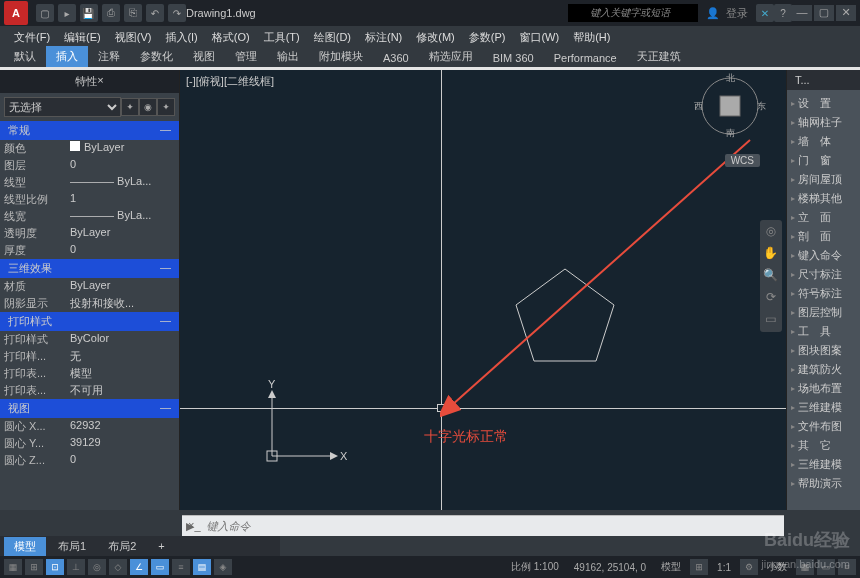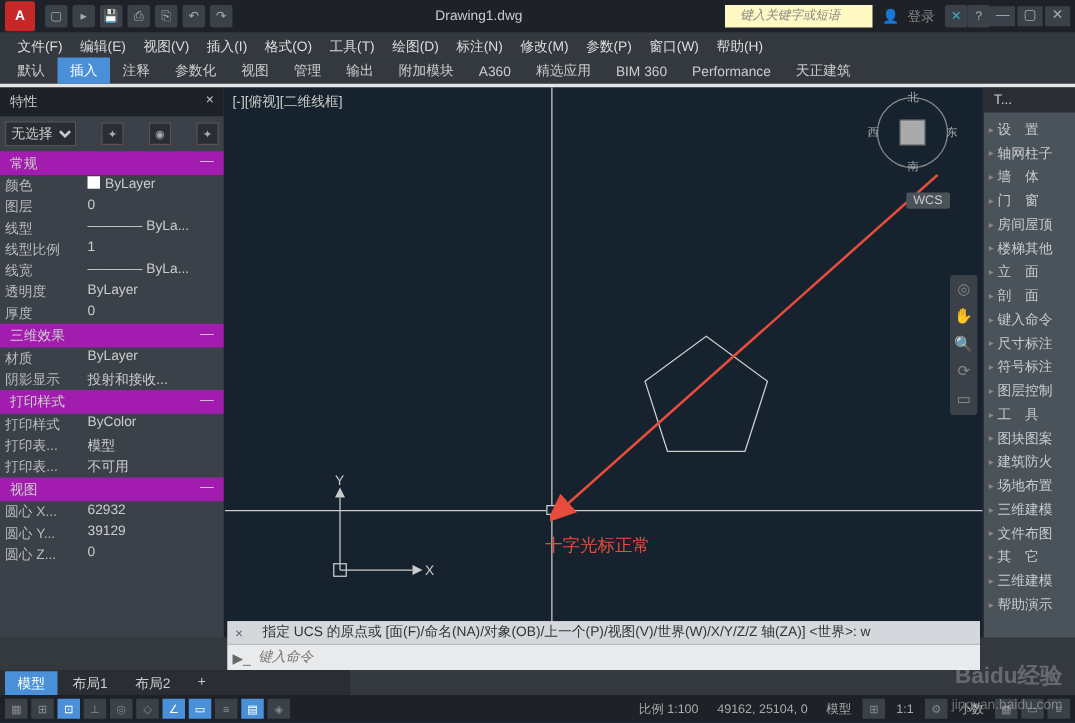--- a/index.html
+++ b/index.html
@@ -1,49 +1,49 @@
 <!DOCTYPE html>
 <html><head>
 <meta charset="utf-8">
 <style>
 *{margin:0;padding:0;box-sizing:border-box;font-family:"Microsoft YaHei",sans-serif;font-size:11px;user-select:none}
 body{background:#33393f;color:#ccc;width:860px;height:578px;overflow:hidden;position:relative}
 .titlebar{height:26px;background:#1e2228;display:flex;align-items:center;padding:0 4px}
 .logo{width:24px;height:24px;background:#c62828;color:#fff;text-align:center;line-height:24px;font-weight:bold;border-radius:2px}
 .tb-icons{display:flex;gap:4px;margin-left:8px}
 .tb-icon{width:18px;height:18px;background:#3a4148;border-radius:2px;display:flex;align-items:center;justify-content:center;color:#aaa;font-size:10px}
-.doc-title{flex:1;text-align:center;color:#ccc}
-.search-box{width:118px;height:18px;background:#fef9c3;color:#888;font-style:italic;padding:0 12px;line-height:18px;font-size:10px}
+.doc-title{flex:1;color:#ccc}
+.search-box{width:130px;height:18px;background:#000000;color:#888;font-style:italic;padding:0 22px;line-height:18px;font-size:10px}
 .user-area{display:flex;align-items:center;gap:6px;margin:0 8px;color:#888}
 .win-controls{display:flex;gap:2px;margin-left:auto}
 .win-btn{width:20px;height:16px;background:#3a4148;text-align:center;line-height:14px;color:#aaa}
 .menubar{height:22px;background:#33393f;display:flex;align-items:center;padding:0 8px;gap:2px}
 .menu-item{padding:2px 6px;color:#ddd;font-size:11px}
 .ribbon-tabs{height:22px;background:#33393f;display:flex;align-items:flex-end;padding:0 4px;border-bottom:3px solid #e5e5e5}
 .rtab{padding:3px 10px;color:#ccc;font-size:11px}
 .rtab.active{background:#4a90d9;color:#fff}
 .main{display:flex;height:calc(100% - 138px)}
 .props{width:180px;background:#3a4148;border-right:1px solid #222;overflow:hidden}
-.props-header{background:#1e2228;padding:4px 8px;display:flex;justify-content:space-between;color:#ccc}
-.props-sel{padding:4px;display:flex;gap:20px;align-items:center}
+.props-header{background:#1e2228;padding:4px 8px;display:flex;justify-content:center;color:#ccc}
+.props-sel{padding:4px;display:flex;gap:0;align-items:center}
 .props-sel select{flex:1;background:#2a2e34;color:#ccc;border:1px solid #555;height:20px;font-size:11px}
 .pbtn{width:18px;height:18px;background:#2a2e34;border:1px solid #555;text-align:center;line-height:16px;color:#aaa;font-size:9px}
-.pgroup-h{background:#a21caf;padding:2px 8px;color:#ccc;font-size:11px;display:flex;justify-content:space-between}
+.pgroup-h{background:#1d4ed8;padding:2px 8px;color:#ccc;font-size:11px;display:flex;justify-content:space-between}
 .prow{display:flex;padding:1px 0}
 .plabel{width:70px;padding-left:4px;color:#bbb;font-size:11px}
 .pval{flex:1;color:#ccc;font-size:11px;display:flex;gap:4px}
 .swatch{width:10px;height:10px;background:#fff;display:inline-block}
 .canvas-wrap{flex:1;position:relative;background:#16232e}
 .vp-label{position:absolute;top:4px;left:6px;color:#ccc;font-size:11px}
 .crosshair-h{position:absolute;top:338px;left:0;right:0;height:1px;background:#ccc}
 .crosshair-v{position:absolute;left:261px;top:0;bottom:0;width:1px;background:#ccc}
 .crosshair-box{position:absolute;top:334px;left:257px;width:8px;height:8px;border:1px solid #ccc;background:#16232e}
 .pentagon{position:absolute;top:195px;left:330px}
 .arrow{position:absolute;top:60px;left:260px}
-.annotation{position:absolute;top:358px;left:256px;color:#e74c3c;font-size:14px}
+.annotation{position:absolute;top:358px;left:244px;color:#e74c3c;font-size:14px}
 .ucs-icon{position:absolute;bottom:42px;left:80px;color:#ccc}
 .nav-cube{position:absolute;top:6px;right:26px;width:60px;height:60px}
 .wcs-badge{position:absolute;top:84px;right:26px;background:#4a525a;color:#ccc;padding:1px 6px;font-size:10px;border-radius:2px}
 .nav-bar{position:absolute;right:4px;top:150px;width:22px;background:#3a4148;border-radius:3px;padding:4px 0;display:flex;flex-direction:column;gap:6px;align-items:center}
 .nav-tool{width:16px;height:16px;color:#888;font-size:12px;text-align:center}
 .rpanel{width:74px;background:#4a525a;border-left:1px solid #222}
 .rpanel-tab{background:#2a2e34;padding:4px 8px;color:#ccc}
 .rlist{padding:4px 0}
 .ritem{padding:2px 4px;color:#ccc;font-size:11px;display:flex;align-items:center;gap:3px}
 .ritem::before{content:"▸";color:#888;font-size:8px}
@@ -179,20 +179,24 @@
           <div class="plabel">阴影显示</div>
           <div class="pval">投射和接收...</div>
         </div>
         <div class="pgroup-h">
           <span>打印样式</span>
           <span>—</span>
         </div>
         <div class="prow">
           <div class="plabel">打印样式</div>
           <div class="pval">ByColor</div>
+        </div>
+        <div class="prow">
+          <div class="plabel">打印样...</div>
+          <div class="pval">无</div>
         </div>
         <div class="prow">
           <div class="plabel">打印表...</div>
           <div class="pval">模型</div>
         </div>
         <div class="prow">
           <div class="plabel">打印表...</div>
           <div class="pval">不可用</div>
         </div>
         <div class="pgroup-h">
@@ -283,21 +287,20 @@
         <div class="ritem">文件布图</div>
         <div class="ritem">其　它</div>
         <div class="ritem">三维建模</div>
         <div class="ritem">帮助演示</div>
       </div>
   </div>
 </div>
 
 <div class="cmd-area">
   <span class="cmd-x">×</span>
-  <div class="cmd-hist">指定 UCS 的原点或 [面(F)/命名(NA)/对象(OB)/上一个(P)/视图(V)/世界(W)/X/Y/Z/Z 轴(ZA)] &lt;世界&gt;: w</div>
   <div class="cmd-input">
     <span style="color:#666;margin-right:4px">▶_</span>
     <input placeholder="键入命令" style="">
   </div>
 </div>
 
 <div class="layout-tabs" id="ltabs">
     <div class="ltab active">模型</div>
     <div class="ltab">布局1</div>
     <div class="ltab">布局2</div>

